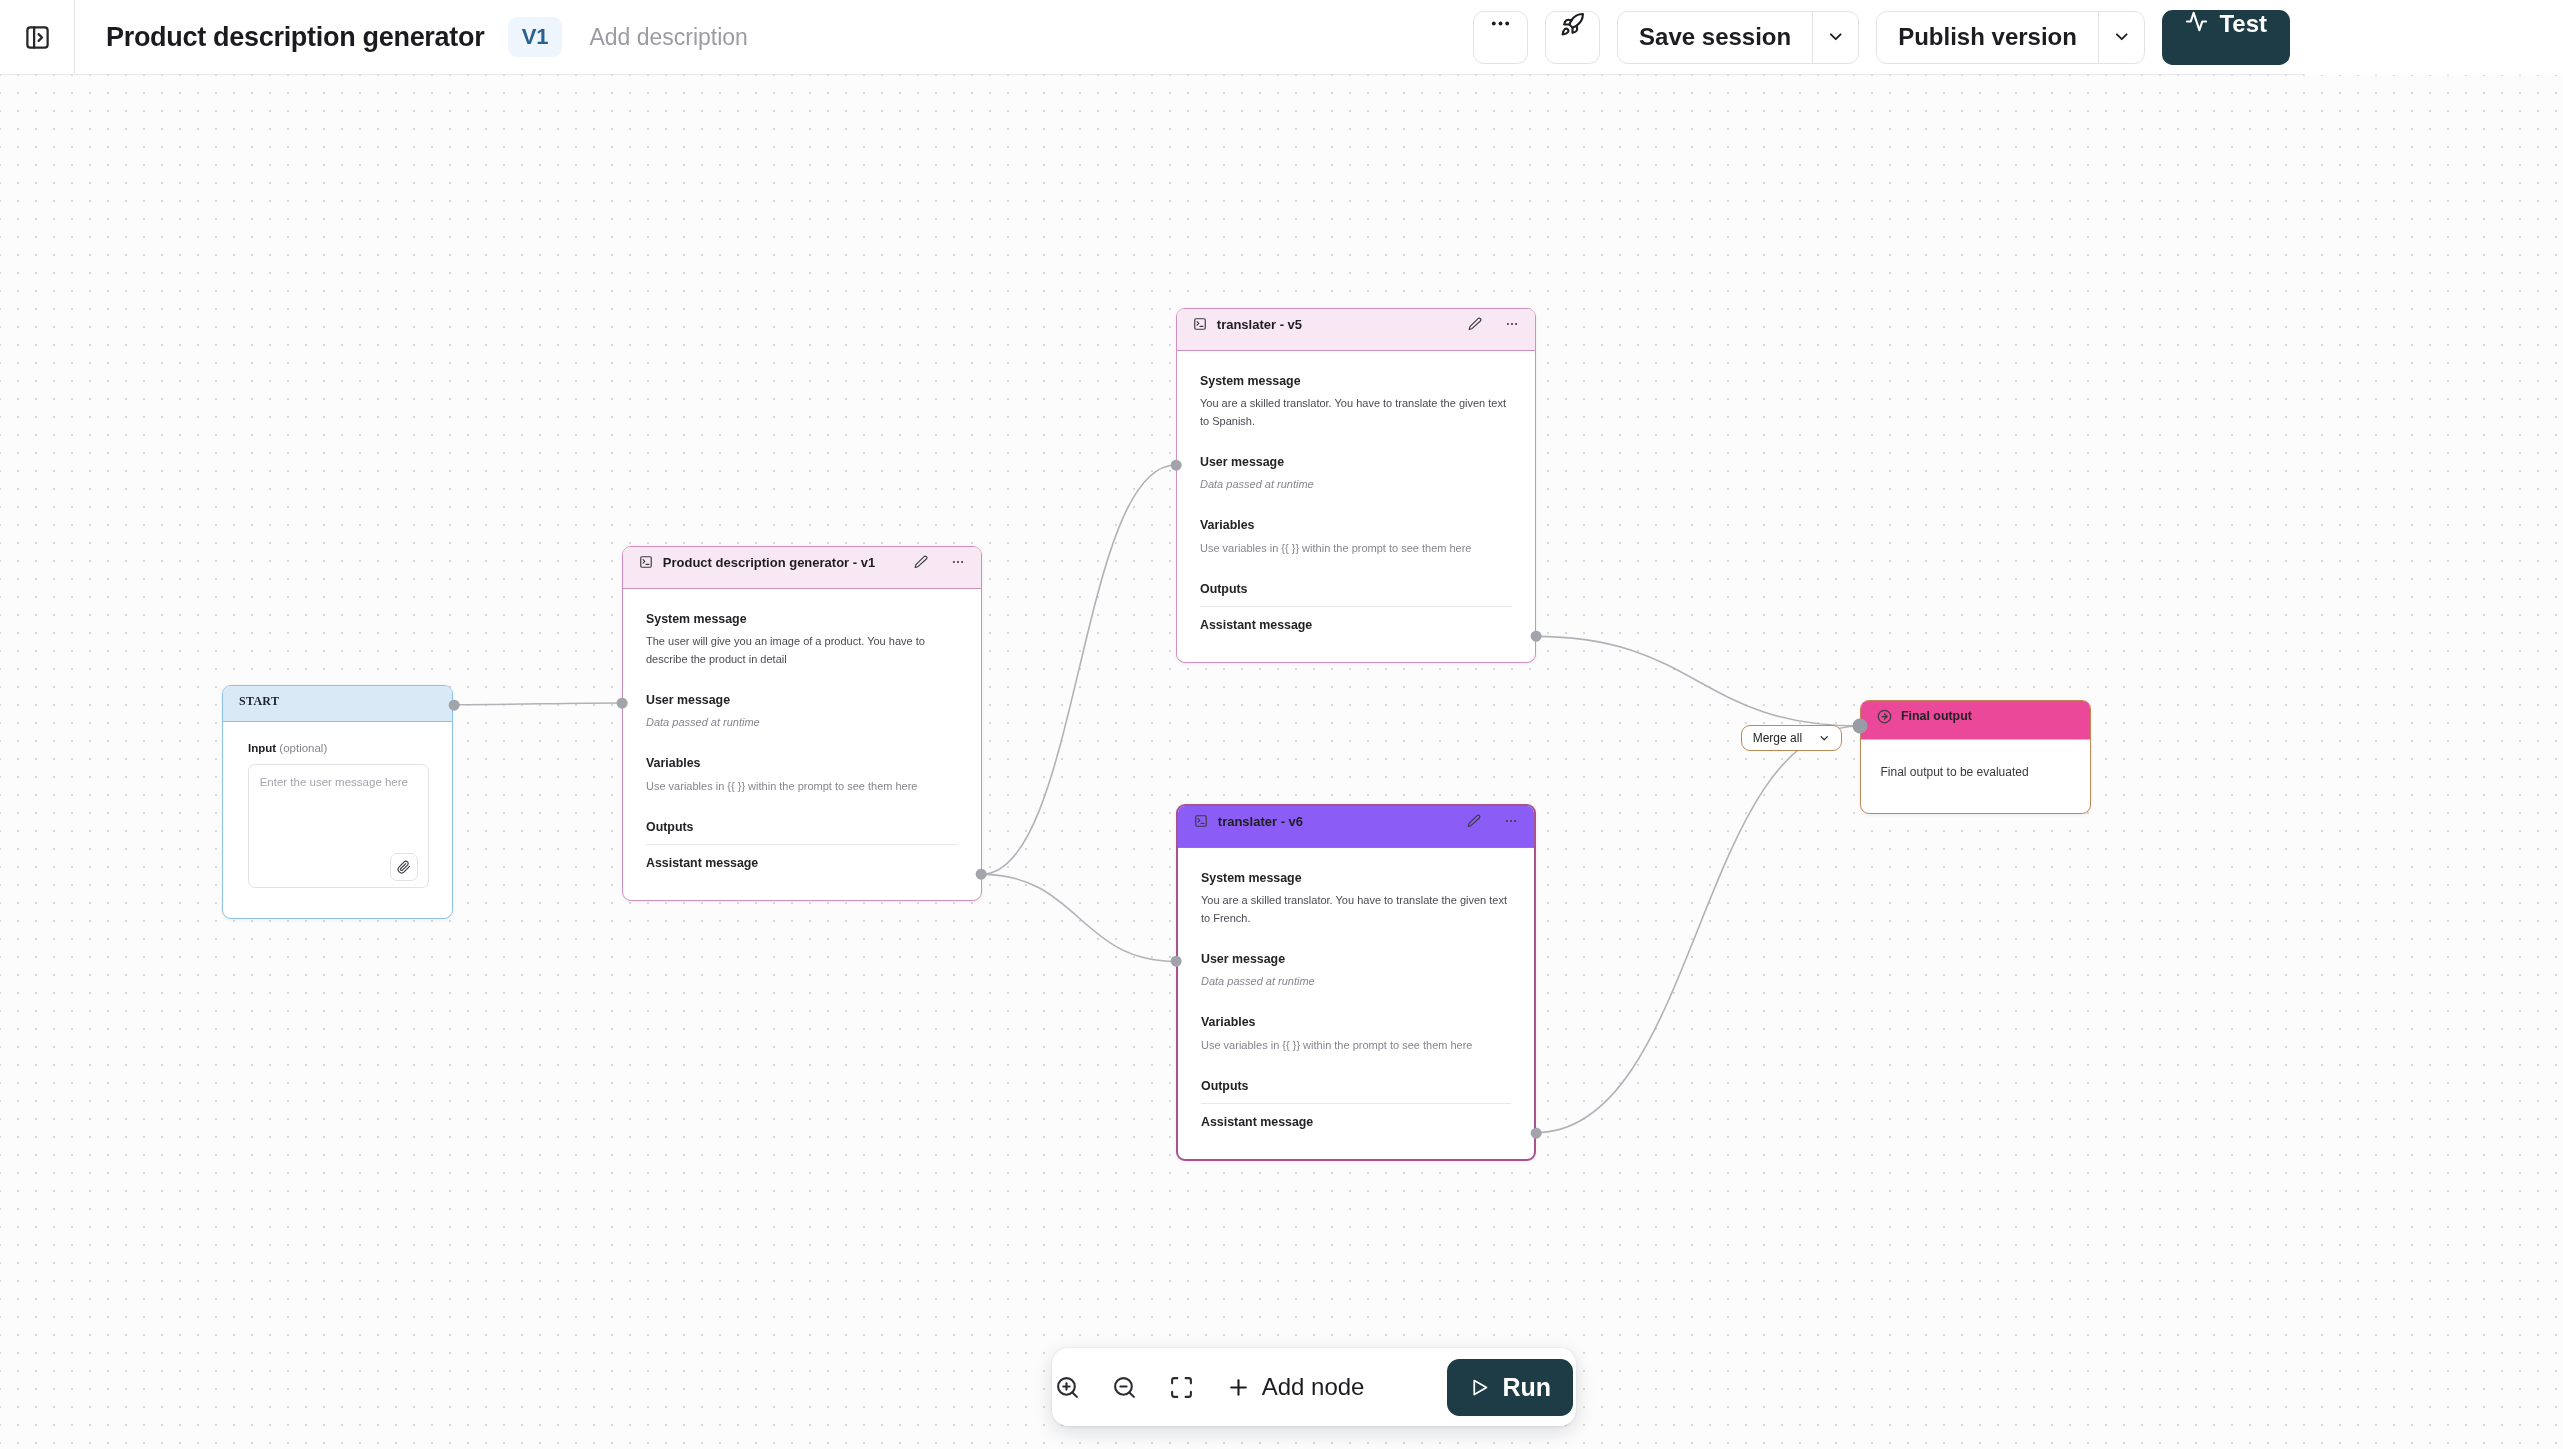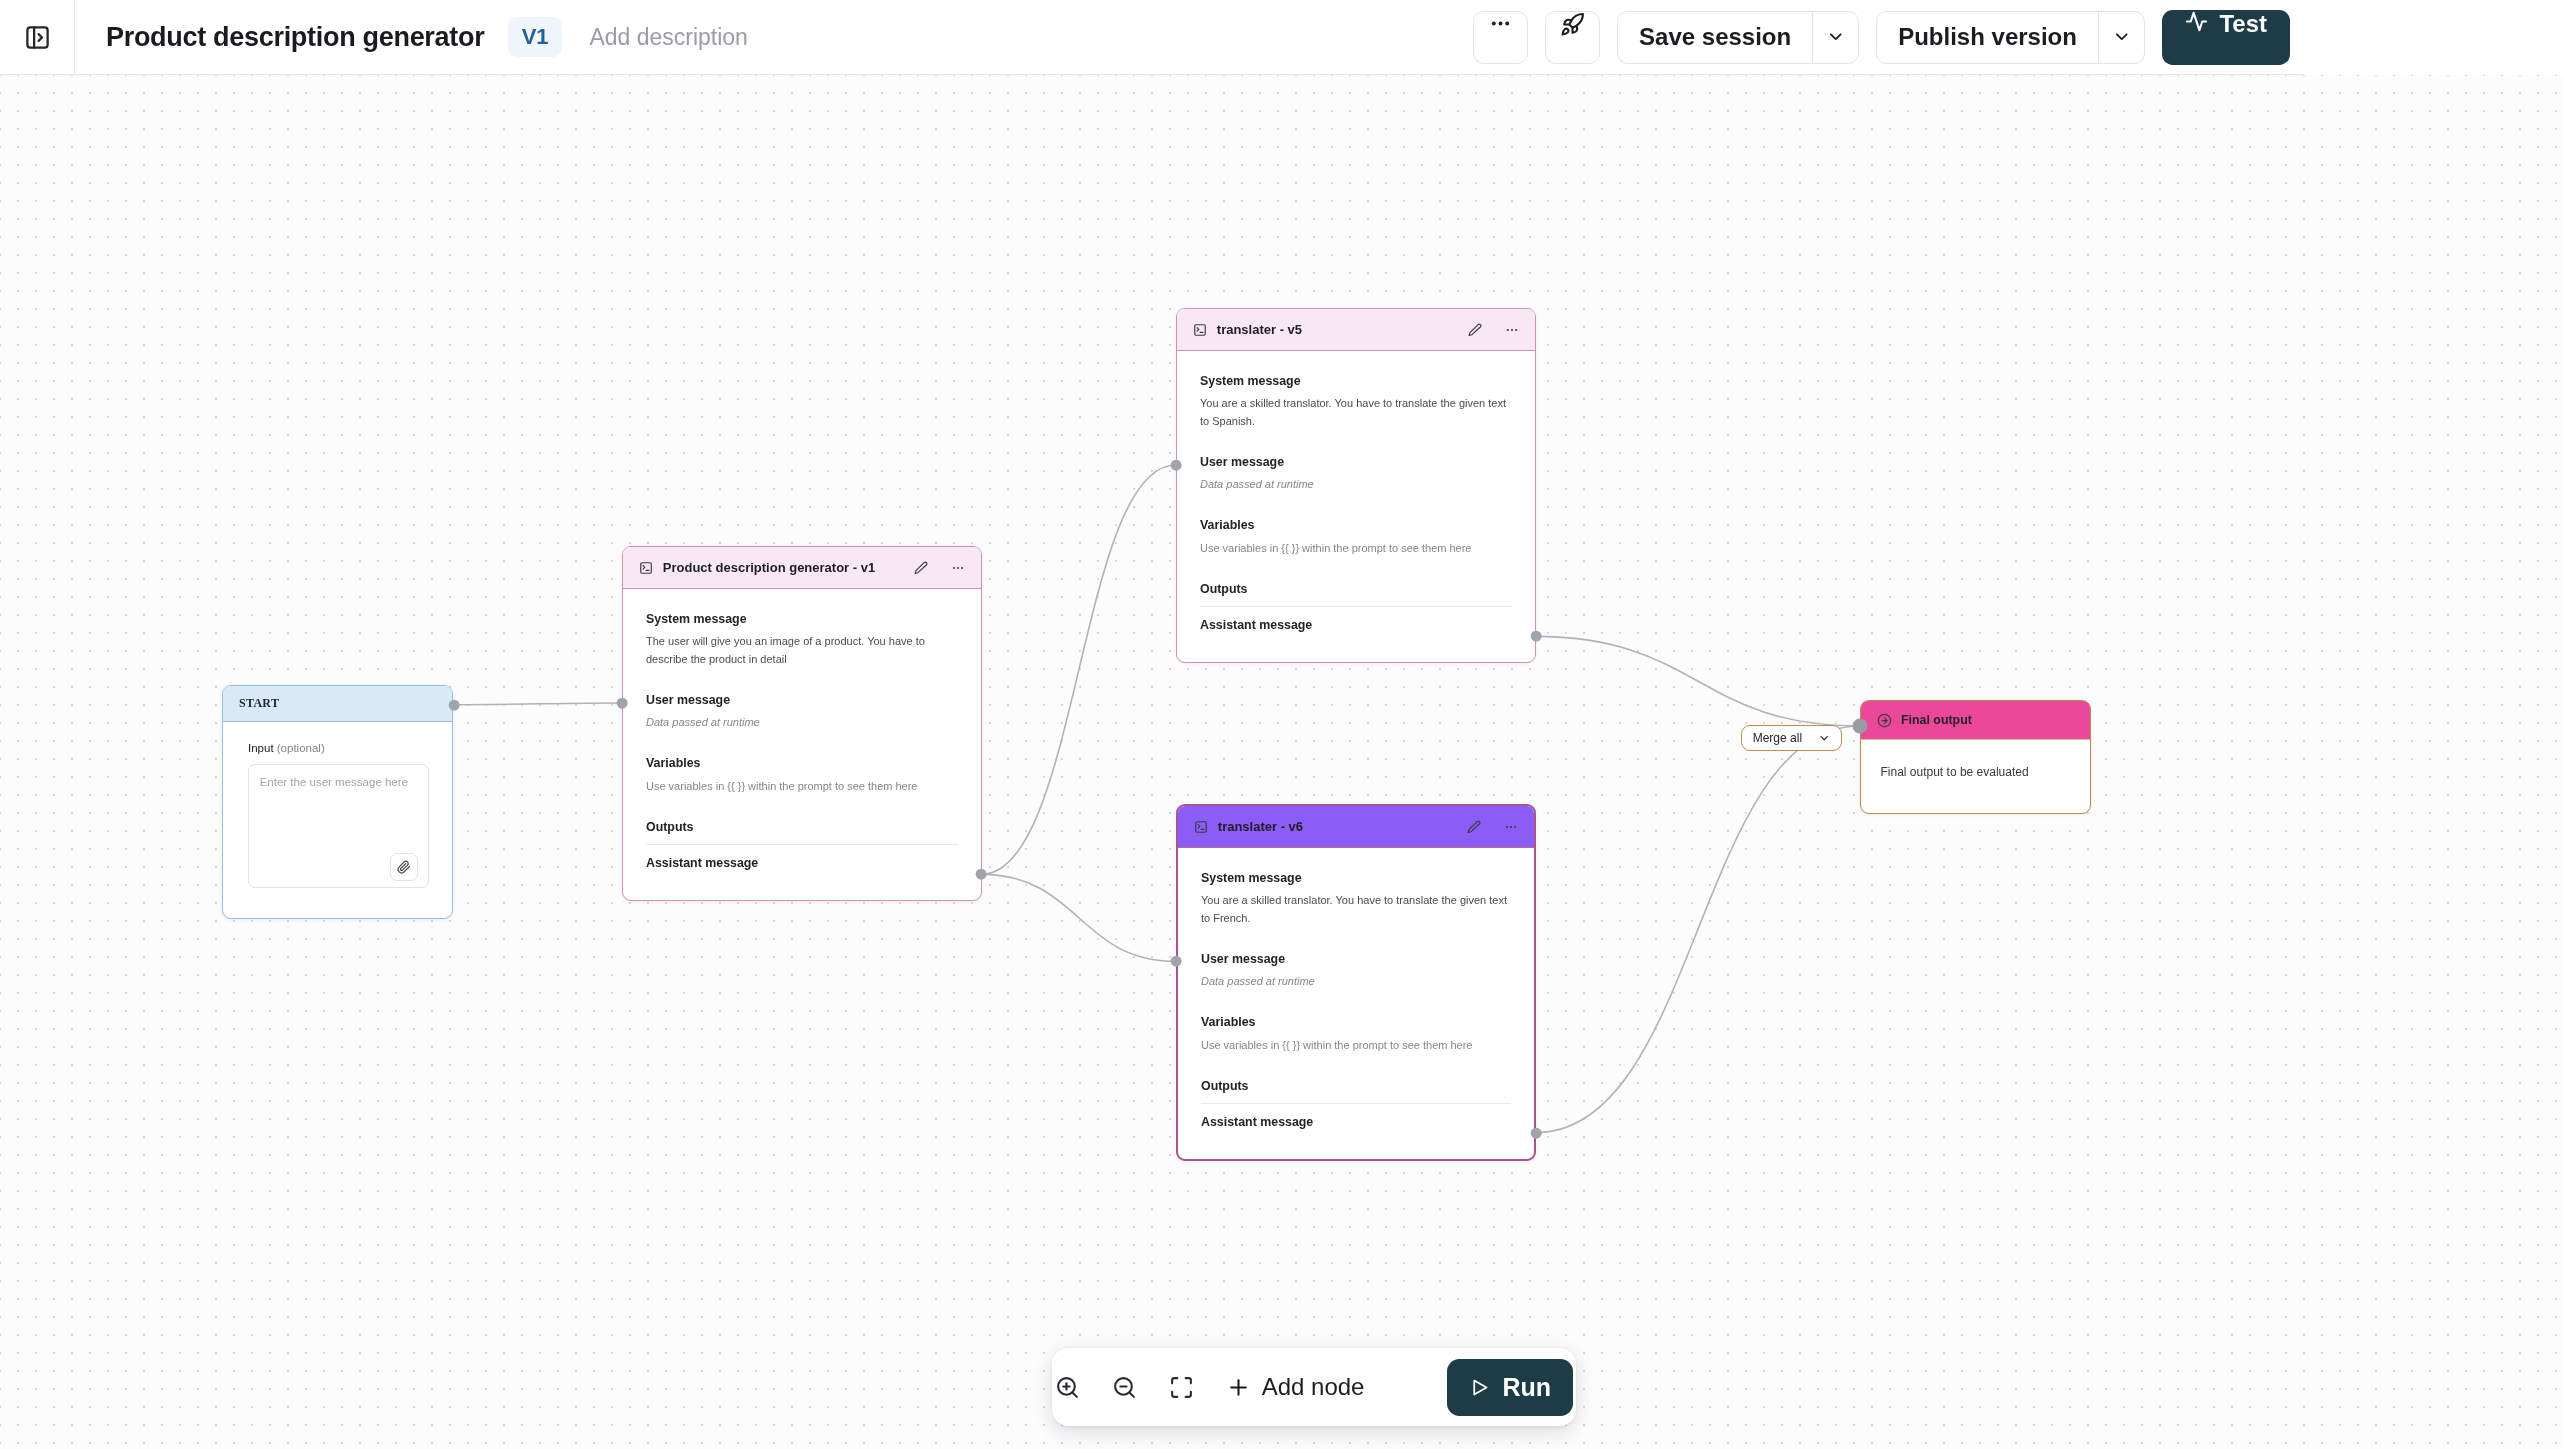--- a/index.html
+++ b/index.html
@@ -35,30 +35,30 @@
   .edges { position:absolute; left:0; top:0; width:2563px; height:1374px; z-index:1; }
   .edges path { fill:none; stroke:#b1b1b8; stroke-width:1.8; stroke-linecap:round; }
 
   .handle { position:absolute; width:10.7px; height:10.7px; border-radius:50%; background:#a2a4ac;
             transform:translate(-50%,-50%); z-index:4; cursor:crosshair; }
   .handle.big { width:15px; height:15px; background:#9a9ca5; }
 
   
   .node { position:absolute; background:#fff; border-radius:9px; z-index:2;
           box-shadow:0 0.9px 3.6px rgba(16,24,40,.07); }
-  .node-header { display:flex; align-items:center; height:42px; padding:0 16px;
+  .node-header { display:flex; align-items:flex-start; height:42px; padding:8px 16px;
                  border-radius:7px 7px 0 0; }
 
   
   .start-node { left:222px; top:610px; width:231px; height:234px; border:1.3px solid #8fc0e6; }
   .start-node .node-header { height:36px; background:#d9e9f6; border-bottom:1.3px solid #8fc0e6; }
   .start-title { font-size:12px; font-weight:700; color:#1b2430; letter-spacing:0.3px;font-family:Liberation Serif, serif; }
   .start-body { padding:19.5px 25px 0; }
   .input-label { font-size:11.5px; color:#202024; }
-  .input-label b { font-weight:400; }
+  .input-label b { font-weight:700; }
   .input-label .opt { color:#84848d; font-weight:400; }
   .ta-wrap { position:relative; margin-top:10.7px; }
   .start-ta { width:181px; height:124px; resize:none; border:0.9px solid #e2e2e6; border-radius:7px;
               padding:10.7px; font-family:"Liberation Sans",sans-serif; font-size:11.5px; color:#2b2b30;
               background:#fff; outline:none; }
   .start-ta::placeholder { color:#a4a4ad; }
   .clip-btn { position:absolute; right:9px; bottom:10.7px; width:28px; height:28px; background:#fff;
               border:0.9px solid #e2e2e6; border-radius:7px; display:flex; align-items:center;
               justify-content:center; color:#3f3f46; cursor:pointer; }
 

